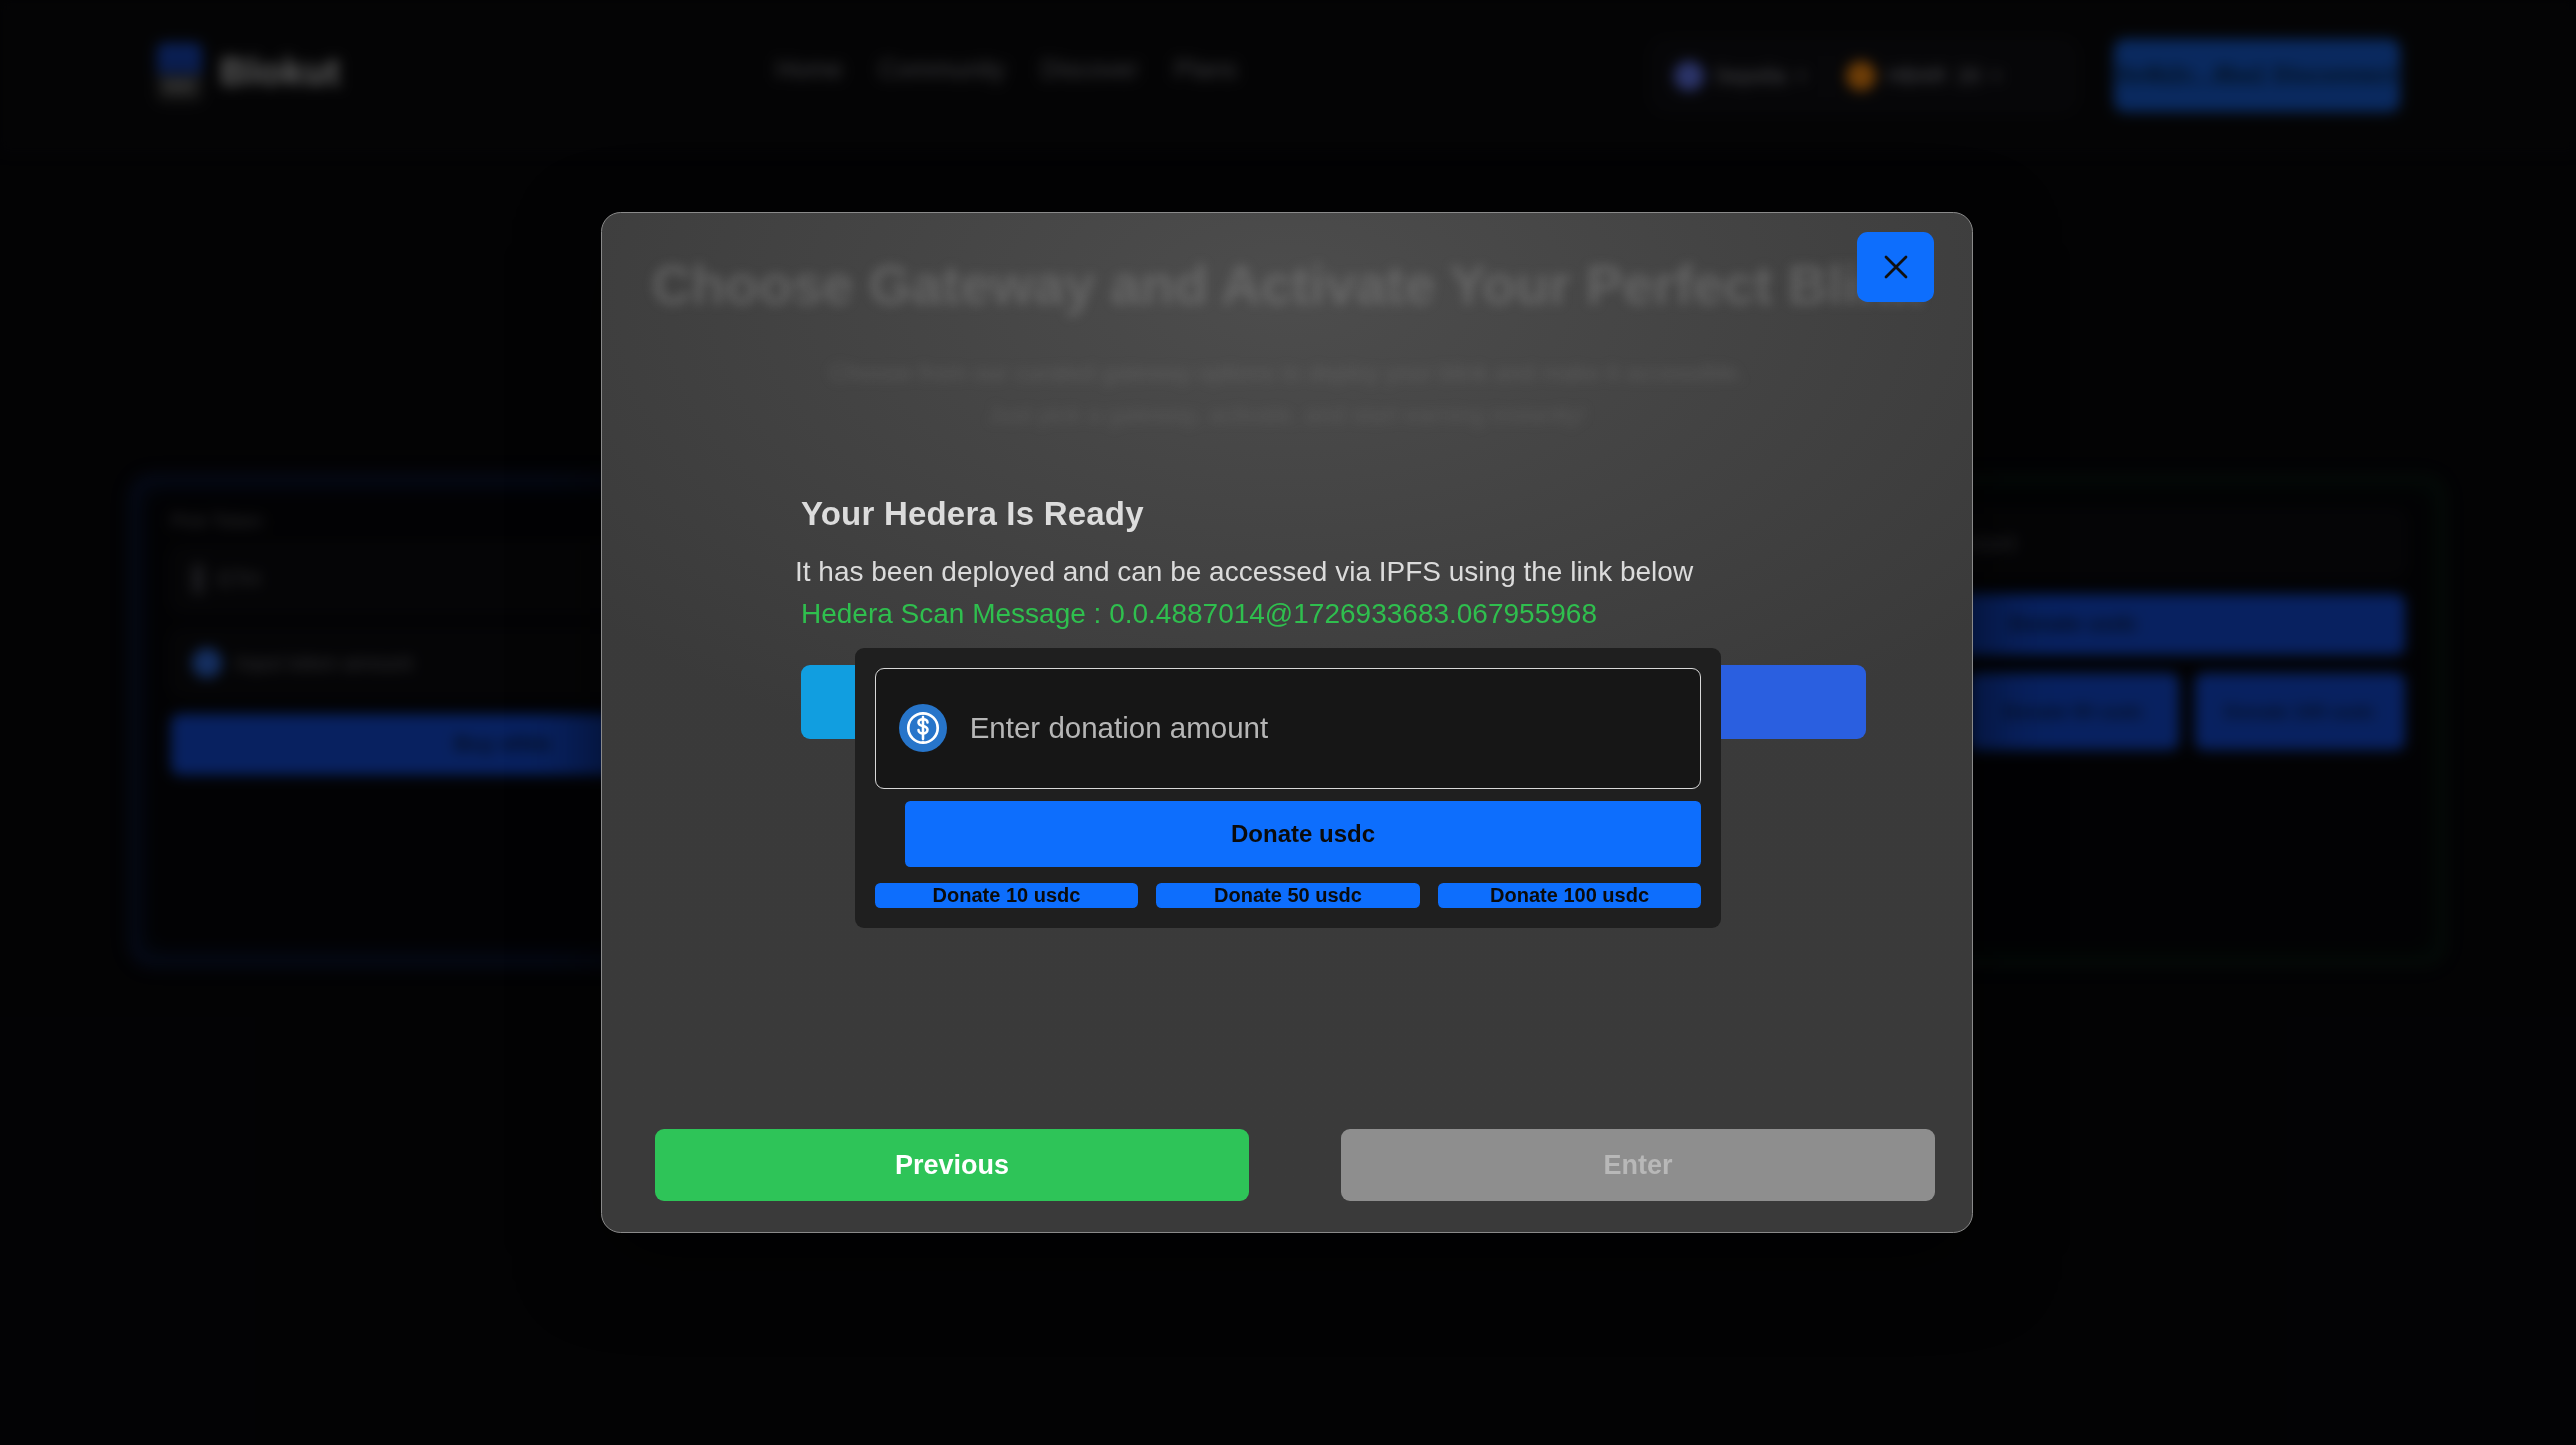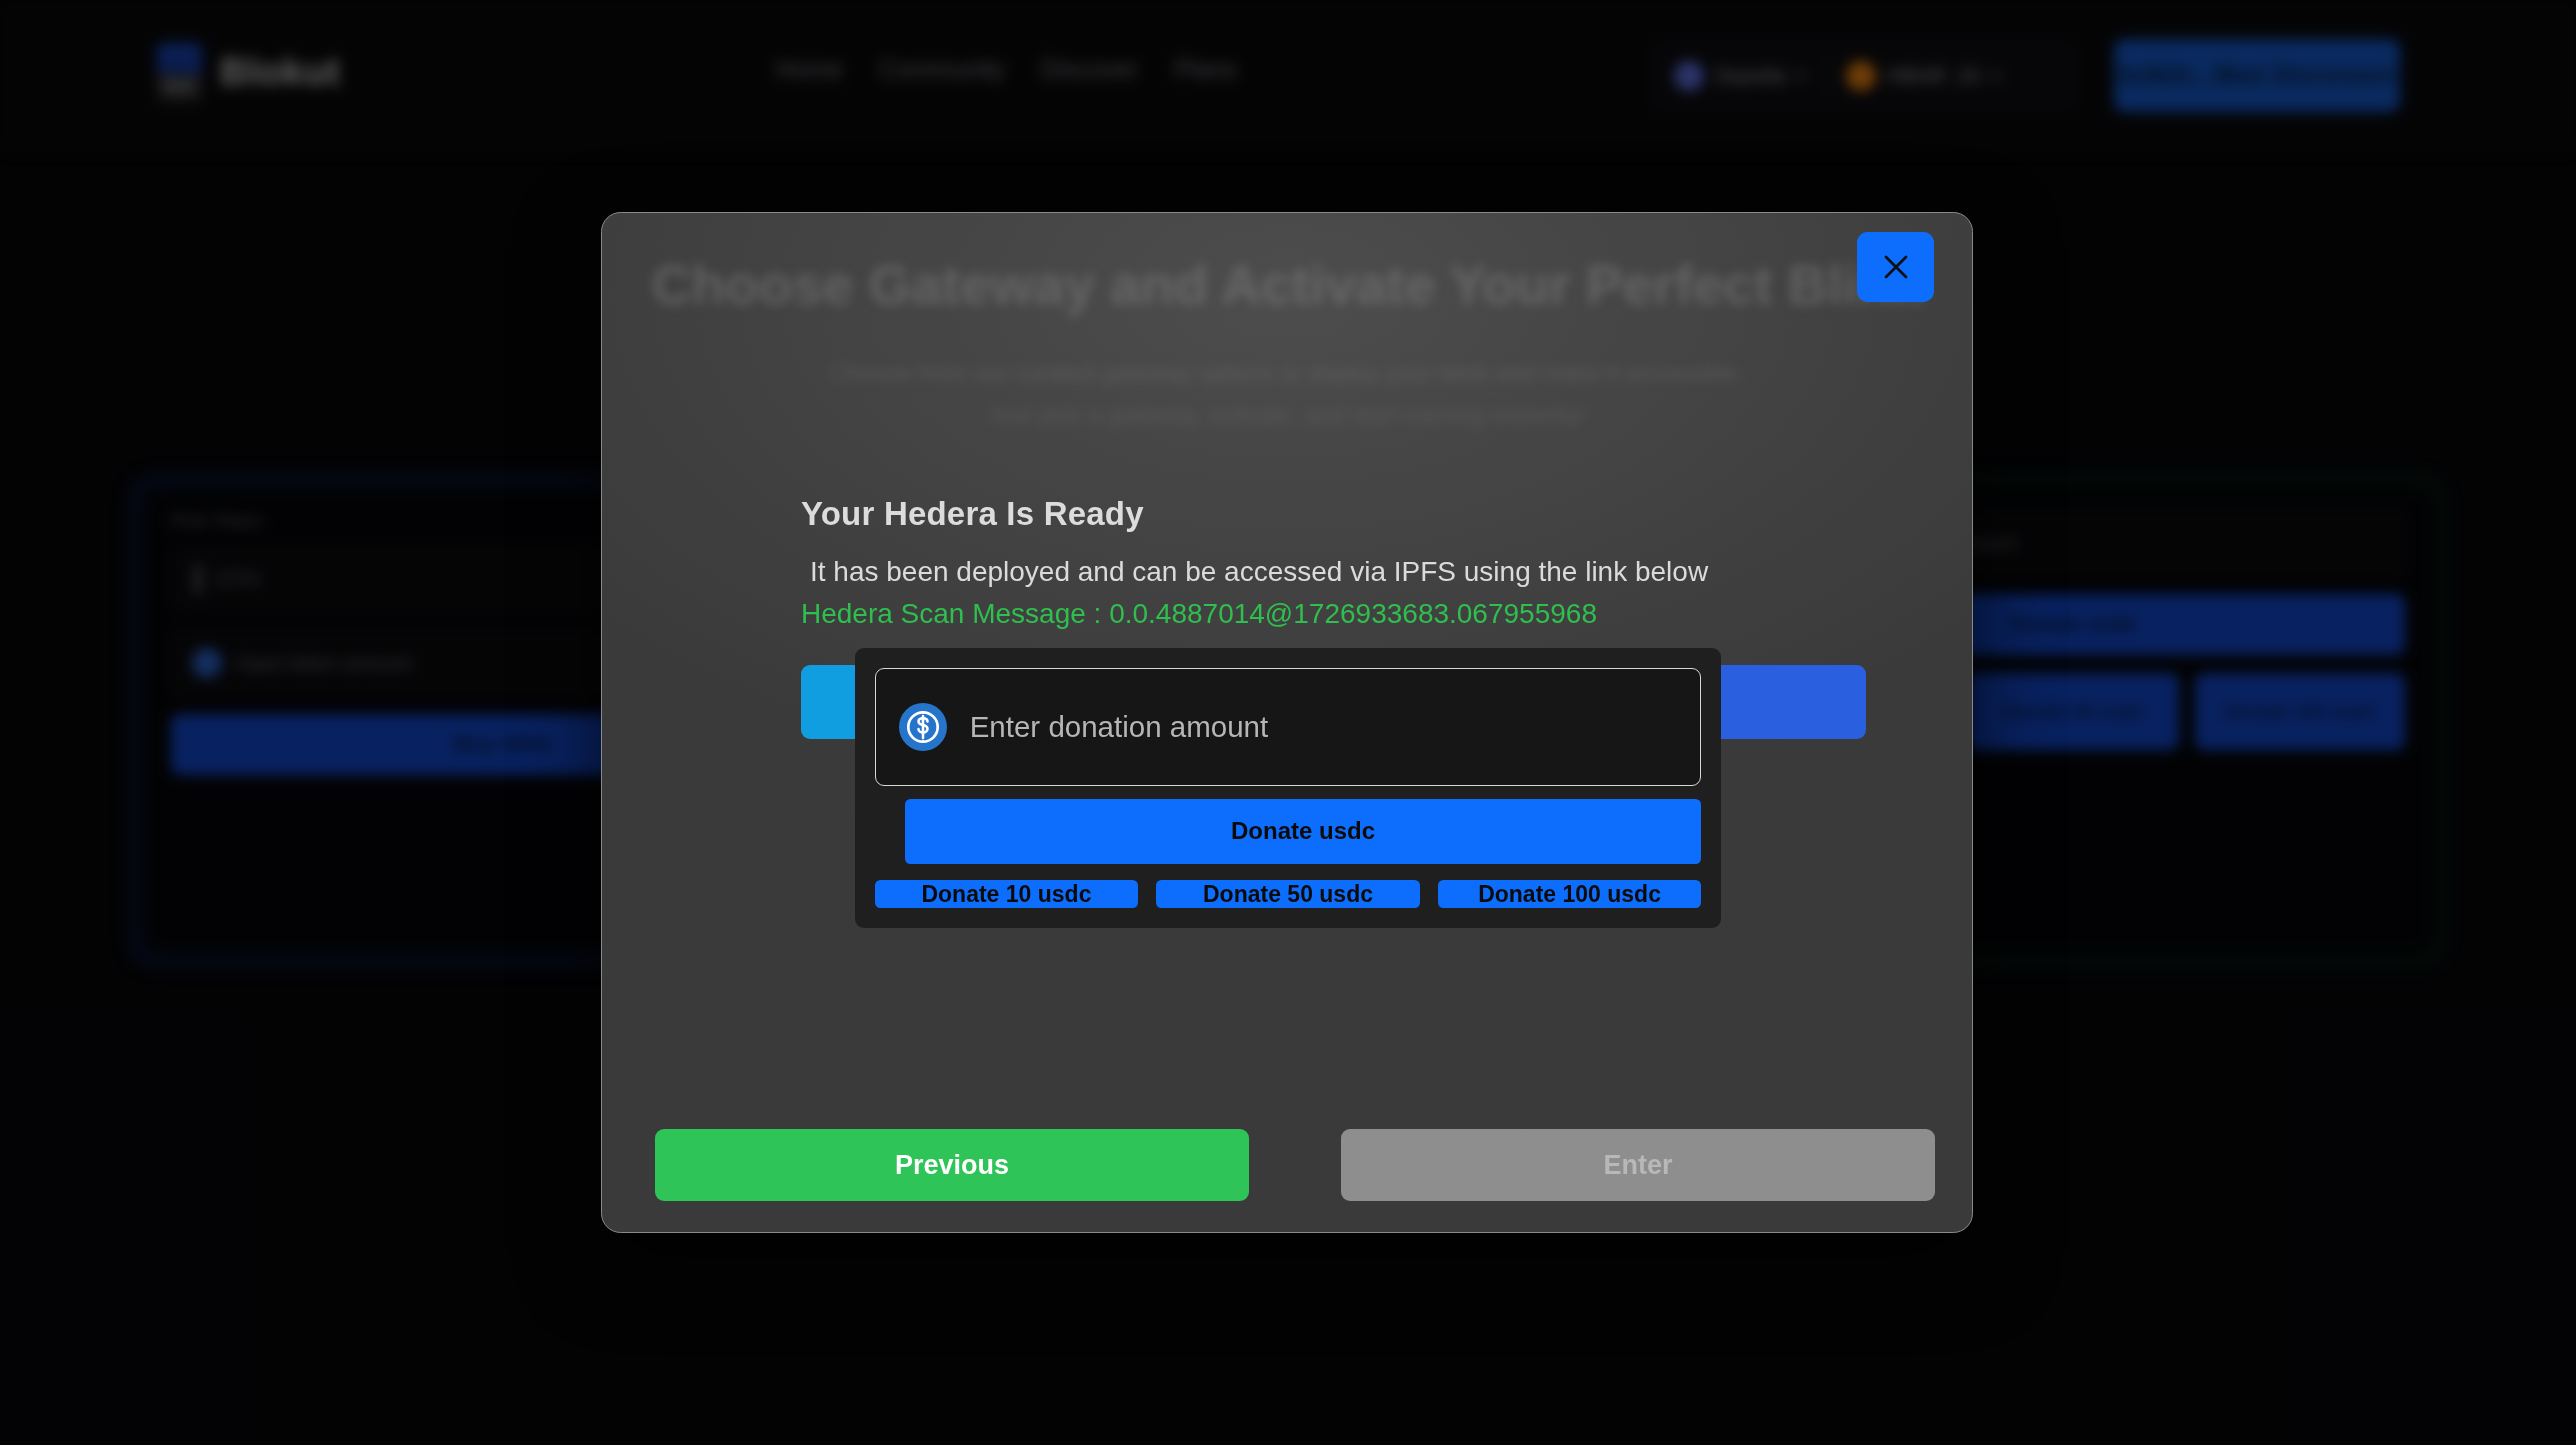--- a/index.html
+++ b/index.html
@@ -142,21 +142,21 @@
     background: #0d6efd; border: none; cursor: pointer;
     display: flex; align-items: center; justify-content: center;
   }
   .close-btn svg { width: 30px; height: 30px; }
 
   .modal-h1 {
     position: absolute; left: 199px; top: 282px;
     color: #dcdcdc; font-size: 33px; font-weight: 700; letter-spacing: 0.2px;
   }
   .modal-p {
-    position: absolute; left: 208px; top: 343px;
+    position: absolute; left: 193px; top: 343px;
     color: #dbdbdb; font-size: 28px;
   }
   .modal-hash {
     position: absolute; left: 199px; top: 385px;
     color: #2fbf4e; font-size: 28px;
   }
 
   .action-row { position: absolute; left: 199px; top: 452px; display: flex; gap: 23px; }
   .act-btn {
     width: 521px; height: 74px; border-radius: 9px; border: none; cursor: pointer;
@@ -181,21 +181,21 @@
   .donate-ph { color: #b6b6b6; font-size: 29.5px; }
   .donate-main {
     margin-top: 12.5px; height: 72px; border-radius: 5.4px; background: #0d6efd;
     border: none; cursor: pointer; color: #0b0b0b; font-size: 24px; font-weight: 700;
     font-family: "Liberation Sans", sans-serif;
     margin-left: 30px;
   }
   .donate-quick { margin-top: 16px; display: flex; gap: 18px; flex: 1; }
   .donate-quick button {
     flex: 1; border-radius: 5.4px; background: #0d6efd; border: none; cursor: pointer;
-    color: #0b0b0b; font-size: 23px; font-weight: 700; line-height: 1.25;
+    color: #0b0b0b; font-size: 20px; font-weight: 700; line-height: 1.25;
     font-family: "Liberation Sans", sans-serif;
   }
 
   .nav-row { position: absolute; left: 37px; bottom: 31px; right: 37px; display: flex; gap: 92px; padding-left: 16px; }
   .nav-btn {
     flex: 1; height: 72px; border-radius: 9px; border: none;
     font-size: 27px; font-weight: 700; font-family: "Liberation Sans", sans-serif;
   }
   .nav-btn.prev { background: #2ec458; color: #ffffff; cursor: pointer; }
   .nav-btn.next { background: #8e8e8e; color: #b8b8b8; cursor: not-allowed; }

